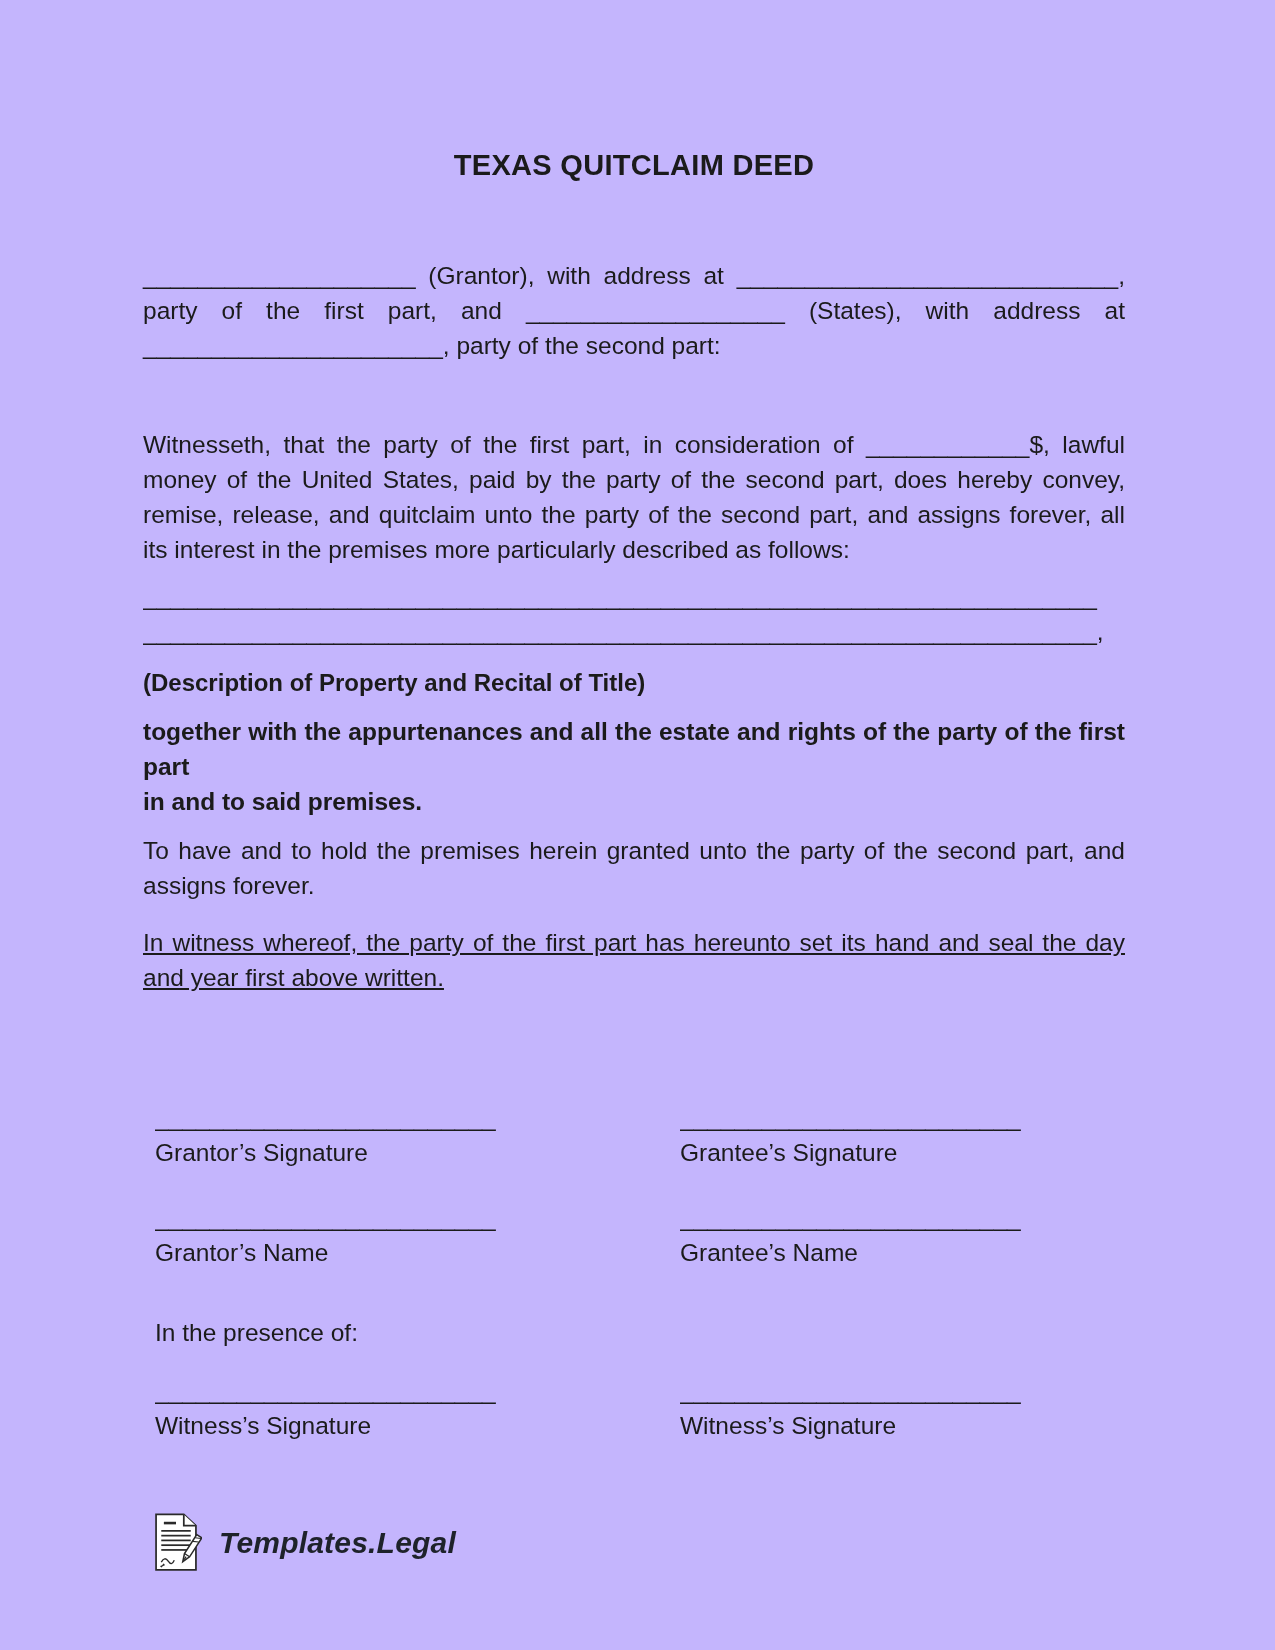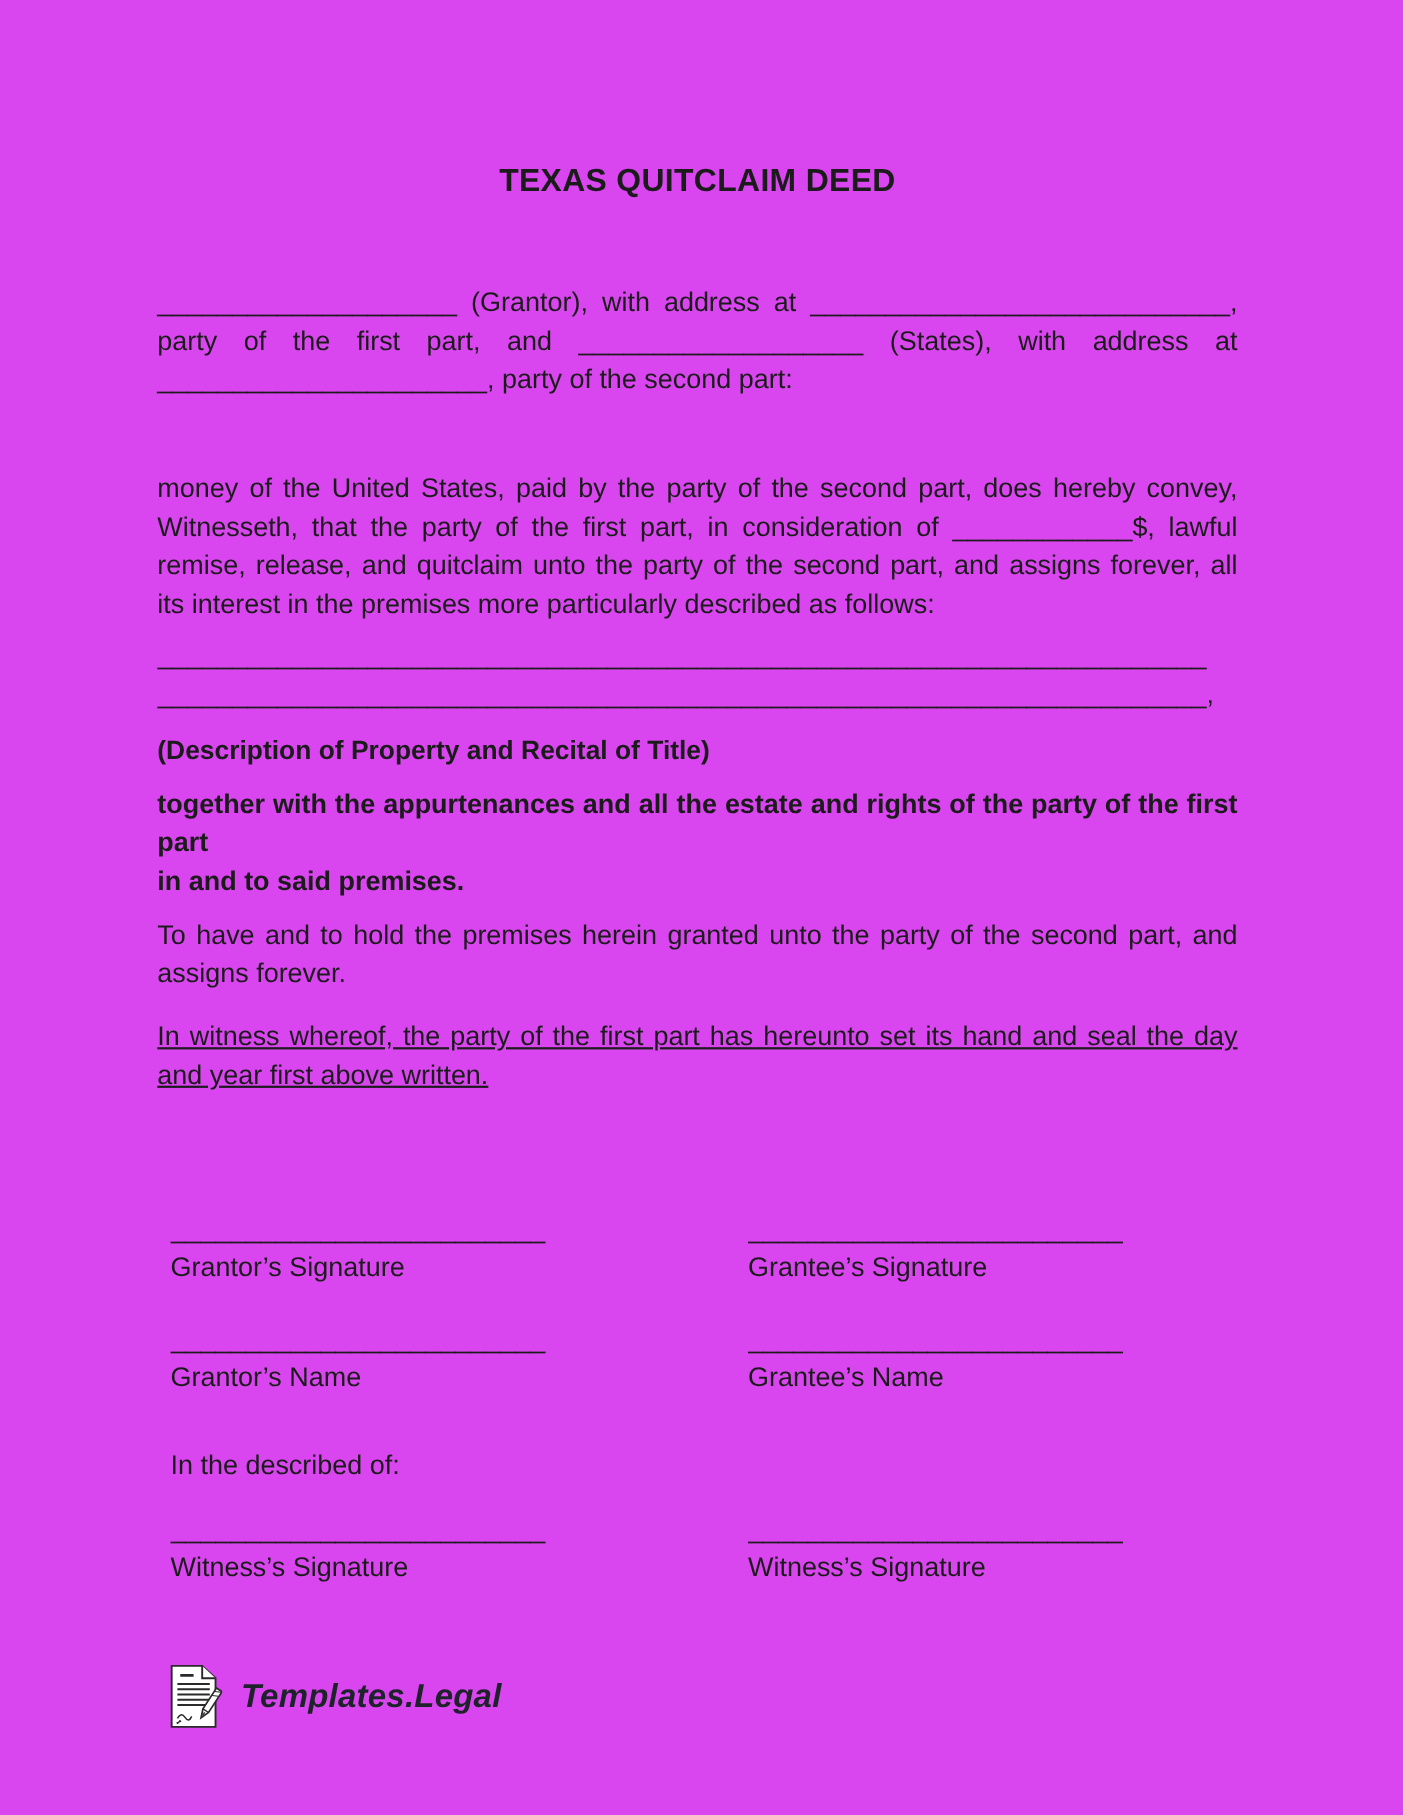--- a/index.html
+++ b/index.html
@@ -2,21 +2,21 @@
 <html style="--text: #1b1b1b; --logo-text: #1e222a;"><head>
 <meta charset="utf-8">
 <style>
   :root{
     --text:#1b1b1b;
     --logo-text:#1e222a;
   }
   html,body{margin:0;padding:0;background:#ffffff;}
   .page{
     width:1275px;height:1650px;box-sizing:border-box;
-    margin:0 auto;background:#d946ef;position:relative;overflow:hidden;
+    margin:0 auto;background:#c4b5fd;position:relative;overflow:hidden;
     padding:148px 150px 0 143px;
     font-family:"Liberation Sans",sans-serif;
     color:var(--text);font-size:24.5px;line-height:35px;
   }
   .doc-title{
     margin:0;font-size:29px;line-height:34px;font-weight:700;
     text-align:center;letter-spacing:.3px;color:var(--text);
   }
   .para{margin:0;}
   .jline{text-align:justify;text-align-last:justify;}
@@ -54,22 +54,22 @@
 
   <h1 class="doc-title">TEXAS QUITCLAIM DEED</h1>
 
   <div class="para para-intro">
     <div class="jline">____________________ (Grantor), with address at ____________________________,</div>
     <div class="jline">party of the first part, and ___________________ (States), with address at</div>
     <div class="lline">______________________, party of the second part:</div>
   </div>
 
   <div class="para para-witnesseth">
+    <div class="jline">Witnesseth, that the party of the first part, in consideration of ____________$, lawful</div>
     <div class="jline">money of the United States, paid by the party of the second part, does hereby convey,</div>
-    <div class="jline">Witnesseth, that the party of the first part, in consideration of ____________$, lawful</div>
     <div class="jline">remise, release, and quitclaim unto the party of the second part, and assigns forever, all</div>
     <div class="lline">its interest in the premises more particularly described as follows:</div>
   </div>
 
   <div class="blank-lines">
     <div class="blank-line">______________________________________________________________________</div>
     <div class="blank-line">______________________________________________________________________,</div>
   </div>
 
   <div class="desc-heading">(Description of Property and Recital of Title)</div>
@@ -105,21 +105,21 @@
         <div class="sig-line">_________________________</div>
         <div>Grantor’s Name</div>
       </div>
       <div class="sig-cell">
         <div class="sig-line">_________________________</div>
         <div>Grantee’s Name</div>
       </div>
     </div>
   </div>
 
-  <div class="presence">In the described of:</div>
+  <div class="presence">In the presence of:</div>
 
   <div class="sig-section witness-row" style="margin-top:23px;">
     <div class="sig-row">
       <div class="sig-cell">
         <div class="sig-line">_________________________</div>
         <div>Witness’s Signature</div>
       </div>
       <div class="sig-cell">
         <div class="sig-line">_________________________</div>
         <div>Witness’s Signature</div>

